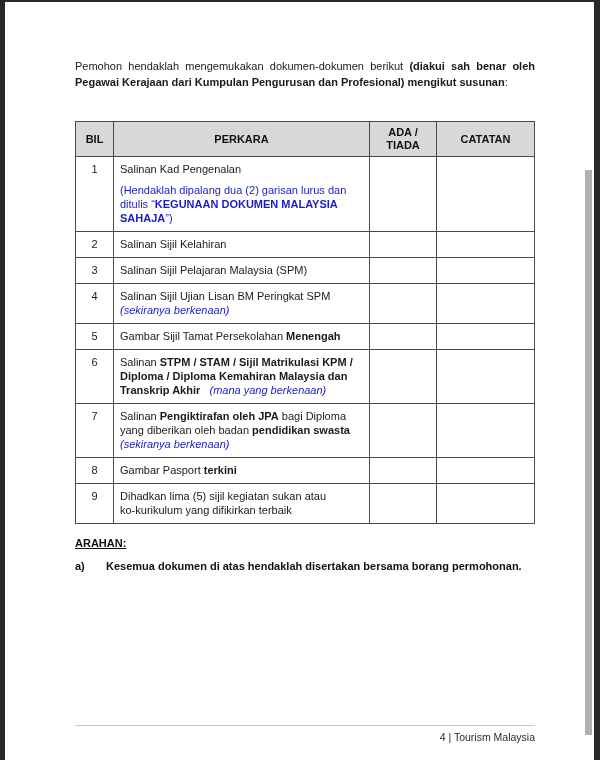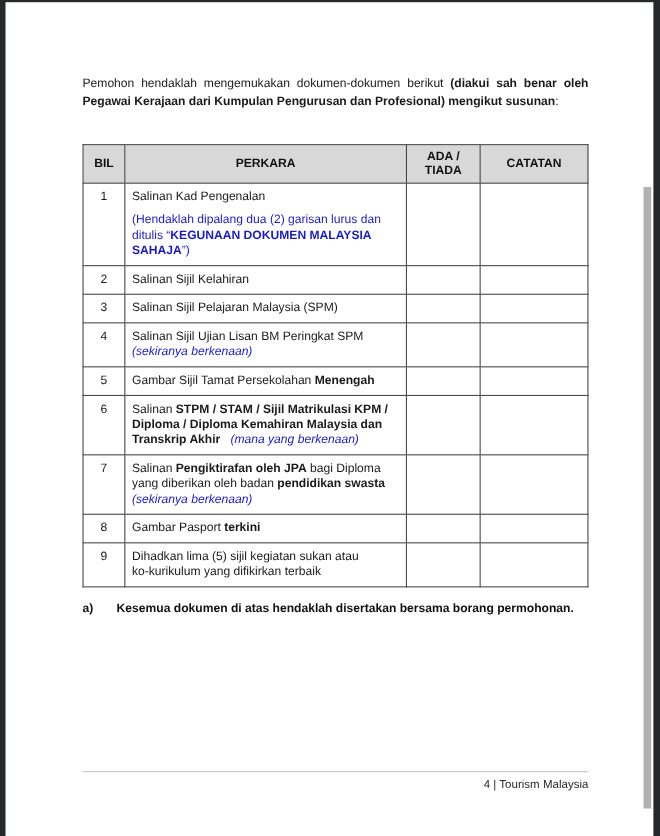--- a/index.html
+++ b/index.html
@@ -22,21 +22,21 @@
     position:absolute;right:8px;top:170px;width:7px;height:565px;
     background:#b1b1b1;
   }
   
   .doc{position:absolute;left:75px;top:57px;width:460px;}
   .title{
     margin:0;text-align:center;font-size:11.5px;font-weight:bold;
     letter-spacing:.2px;color:#111;
   }
   .intro{
-    margin:11px 0 0;font-size:11px;line-height:16px;text-align:justify;
+    margin:1px 0 0;font-size:11px;line-height:16px;text-align:justify;
   }
   table.checklist{
     margin-top:31px;width:100%;border-collapse:collapse;font-size:11px;
     table-layout:fixed;
   }
   .checklist th,.checklist td{border:1px solid var(--tborder);}
   .checklist th{
     background:#d8d8d8;font-weight:bold;text-align:center;
     padding:4px 2px;line-height:13px;font-size:11px;color:#111;
   }
@@ -51,21 +51,21 @@
   .seg-bl{color:var(--blue);}
   .seg-blb{color:var(--blue);font-weight:bold;}
   .seg-bli{color:var(--blue);font-style:italic;}
   .pbreak{display:block;height:7px;}
   .arahan{margin-top:13px;font-size:11px;}
   .arahan-h{font-weight:bold;text-decoration:underline;color:#111;}
   .arahan-item{display:flex;margin-top:11px;font-weight:bold;color:#111;}
   .arahan-item .label{flex:0 0 31px;}
   
   .footer{
-    position:absolute;left:75px;top:701px;width:460px;
+    position:absolute;left:75px;top:725px;width:460px;
     border-top:1px solid #c9c9c9;text-align:right;
     font-size:10.5px;color:#2b2b2b;padding-top:5px;
   }
 </style>
 </head>
 <body>
 
 <div class="wb top"></div>
 <div class="wb left"></div>
 <div class="wb right"></div>
@@ -136,20 +136,21 @@
         <tr>
           <td class="c-bil">9</td>
           <td class="c-perkara"><span class="seg-n">Dihadkan lima (5) sijil kegiatan sukan atau</span><br><span class="seg-n">ko-kurikulum yang difikirkan terbaik</span></td>
           <td class="c-ada"></td>
           <td class="c-catatan"></td>
         </tr>
       </tbody>
   </table>
 
   <div class="arahan">
+    <div class="arahan-h">ARAHAN:</div>
     <div class="arahan-item">
       <span class="label">a)</span>
       <span class="text">Kesemua dokumen di atas hendaklah disertakan bersama borang permohonan.</span>
     </div>
   </div>
 </div>
 
 <div class="footer">
   <span>4 | Tourism Malaysia</span>
 </div>

